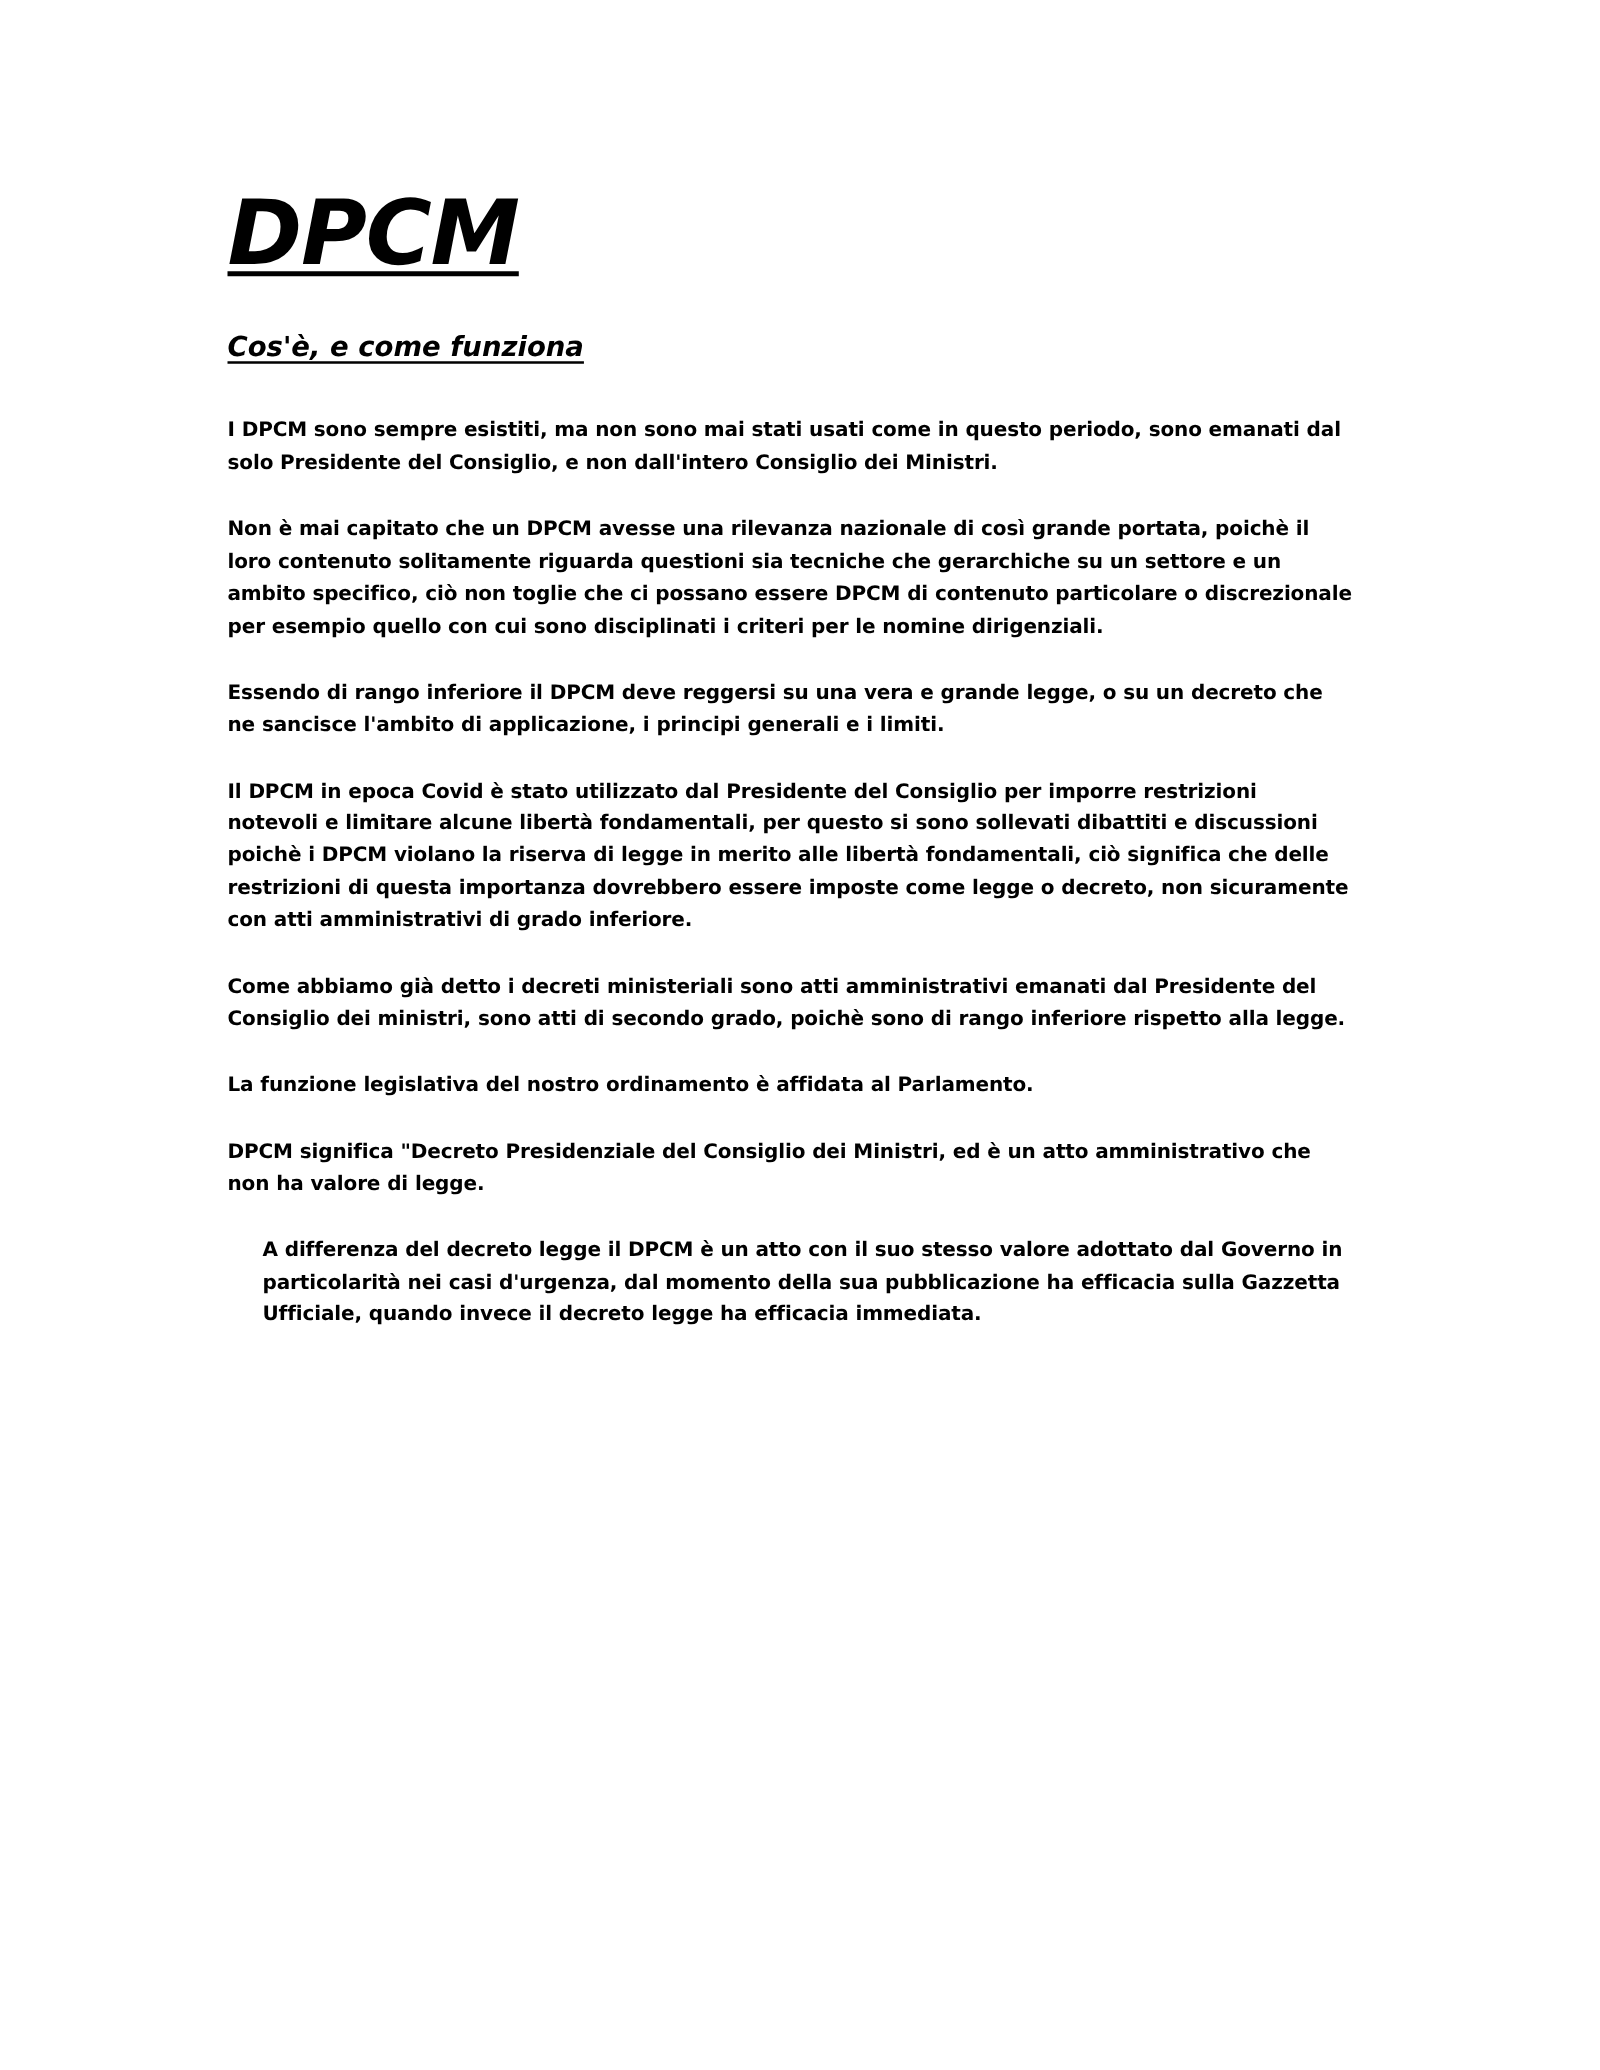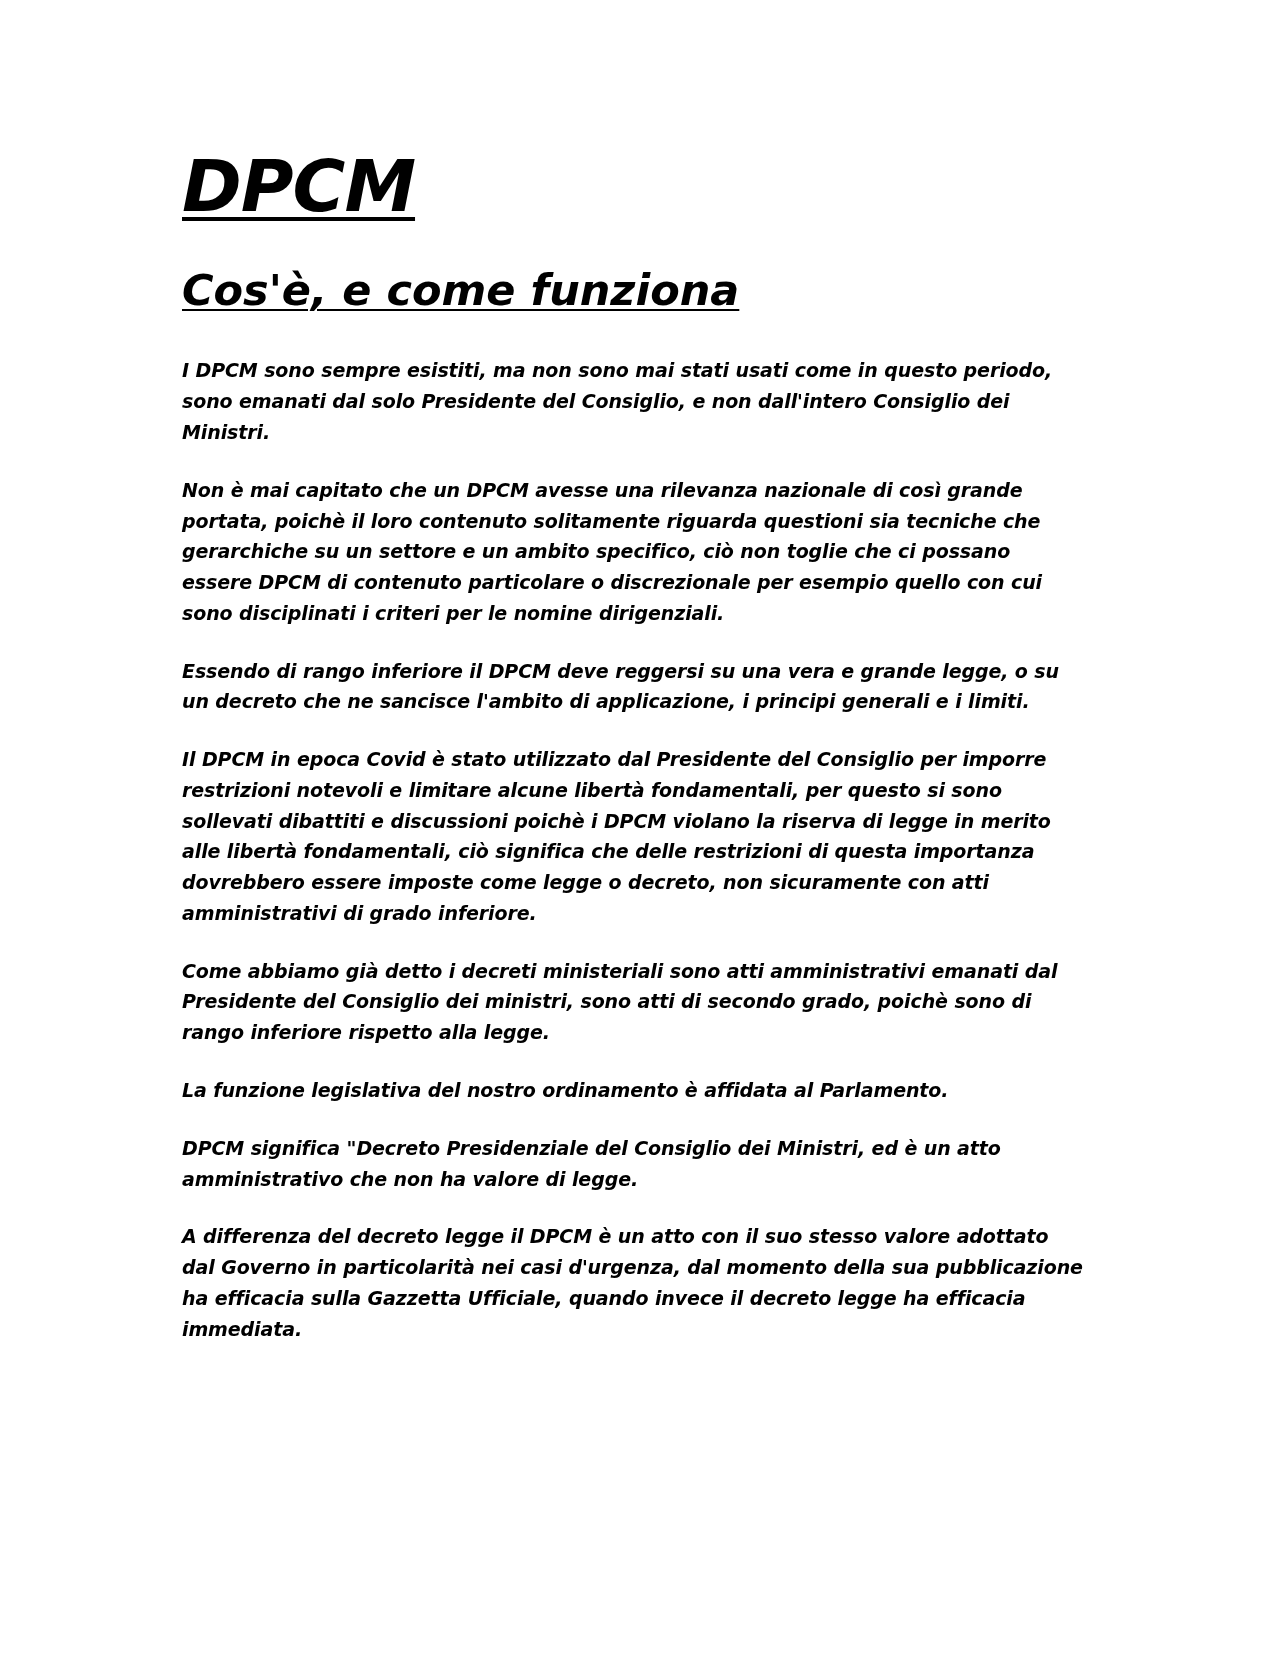--- a/index.html
+++ b/index.html
@@ -27,41 +27,41 @@
     font-weight: 700;
     font-style: italic;
     text-decoration: underline;
     text-underline-offset: 6px;
     text-decoration-thickness: 4px;
     margin: 0 0 44px 0;
     letter-spacing: -1px;
   }
   .doc-subtitle {
     font-family: "DejaVu Sans", sans-serif;
-    font-size: 43px;
+    font-size: 22px;
     line-height: 1.15;
     font-weight: 700;
     font-style: italic;
     text-decoration: underline;
     text-underline-offset: 4px;
     text-decoration-thickness: 2px;
     margin: 0 0 40px 0;
   }
   .para {
     font-family: "DejaVu Sans", sans-serif;
-    font-size: 19px;
+    font-size: 16px;
     line-height: 1.62;
     font-weight: 700;
-    font-style: italic;
     margin: 0 0 27px 0;
     text-align: left;
     letter-spacing: -0.1px;
   }
   .para:last-child {
     margin-bottom: 0;
+    margin-left: 28px;
   }
 </style>
 </head>
 <body>
 
 <div class="page">
 
   <h1 class="doc-title">DPCM</h1>
 
   <h2 class="doc-subtitle">Cos'è, e come funziona</h2>

